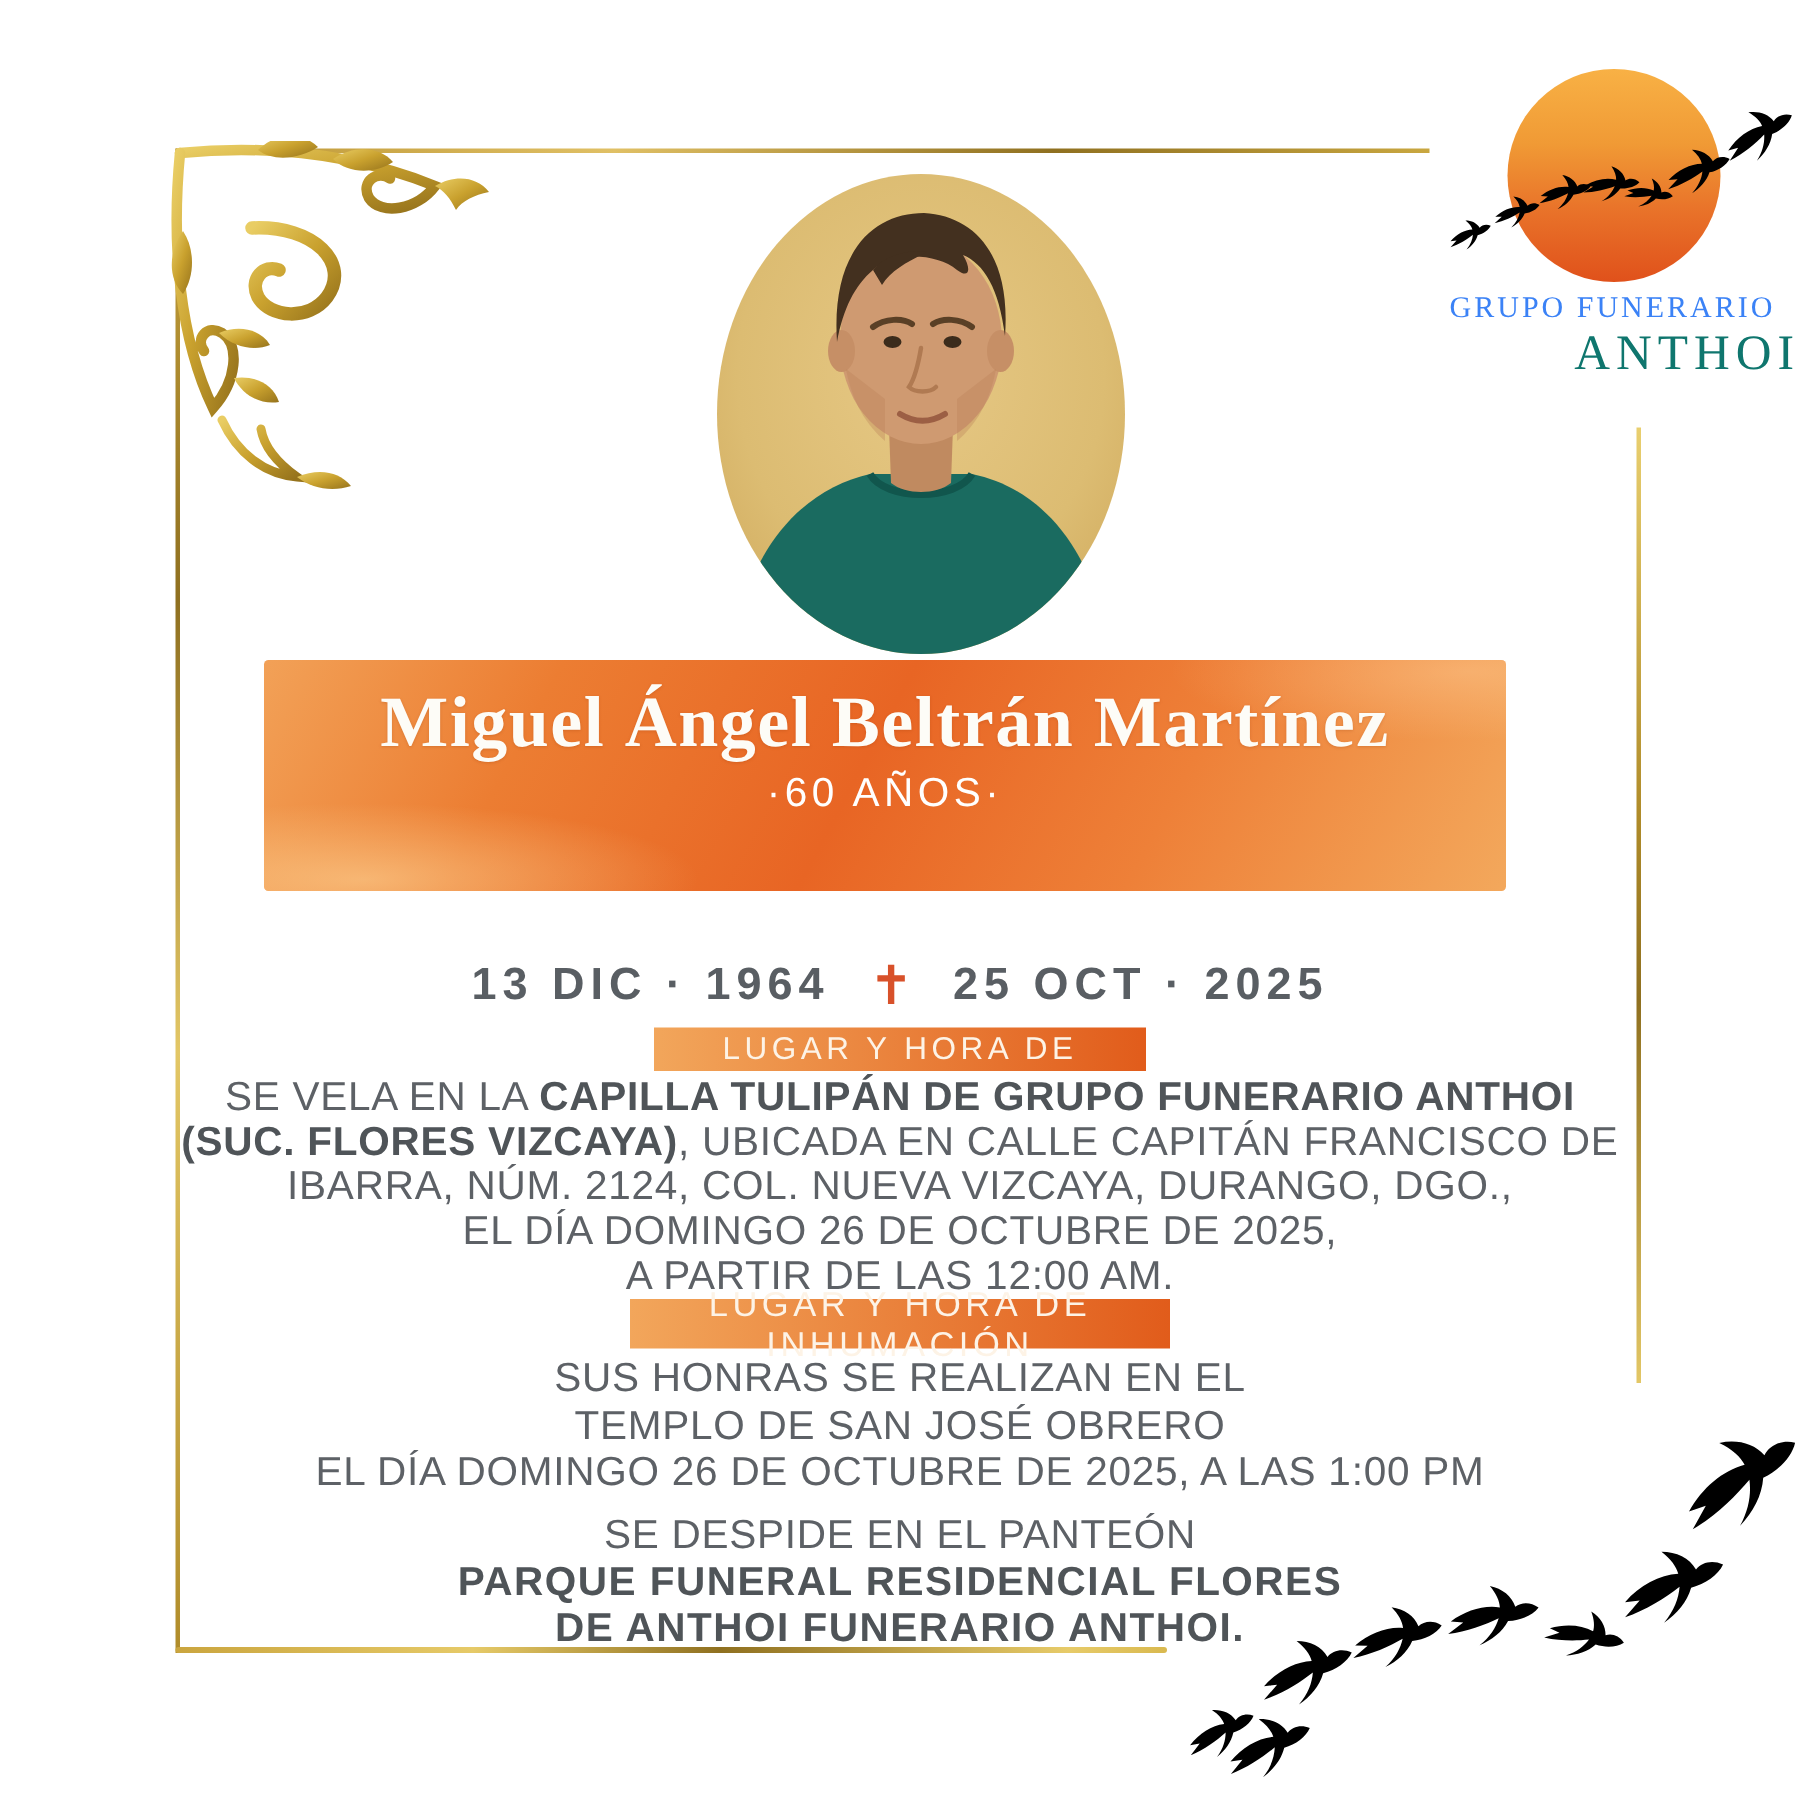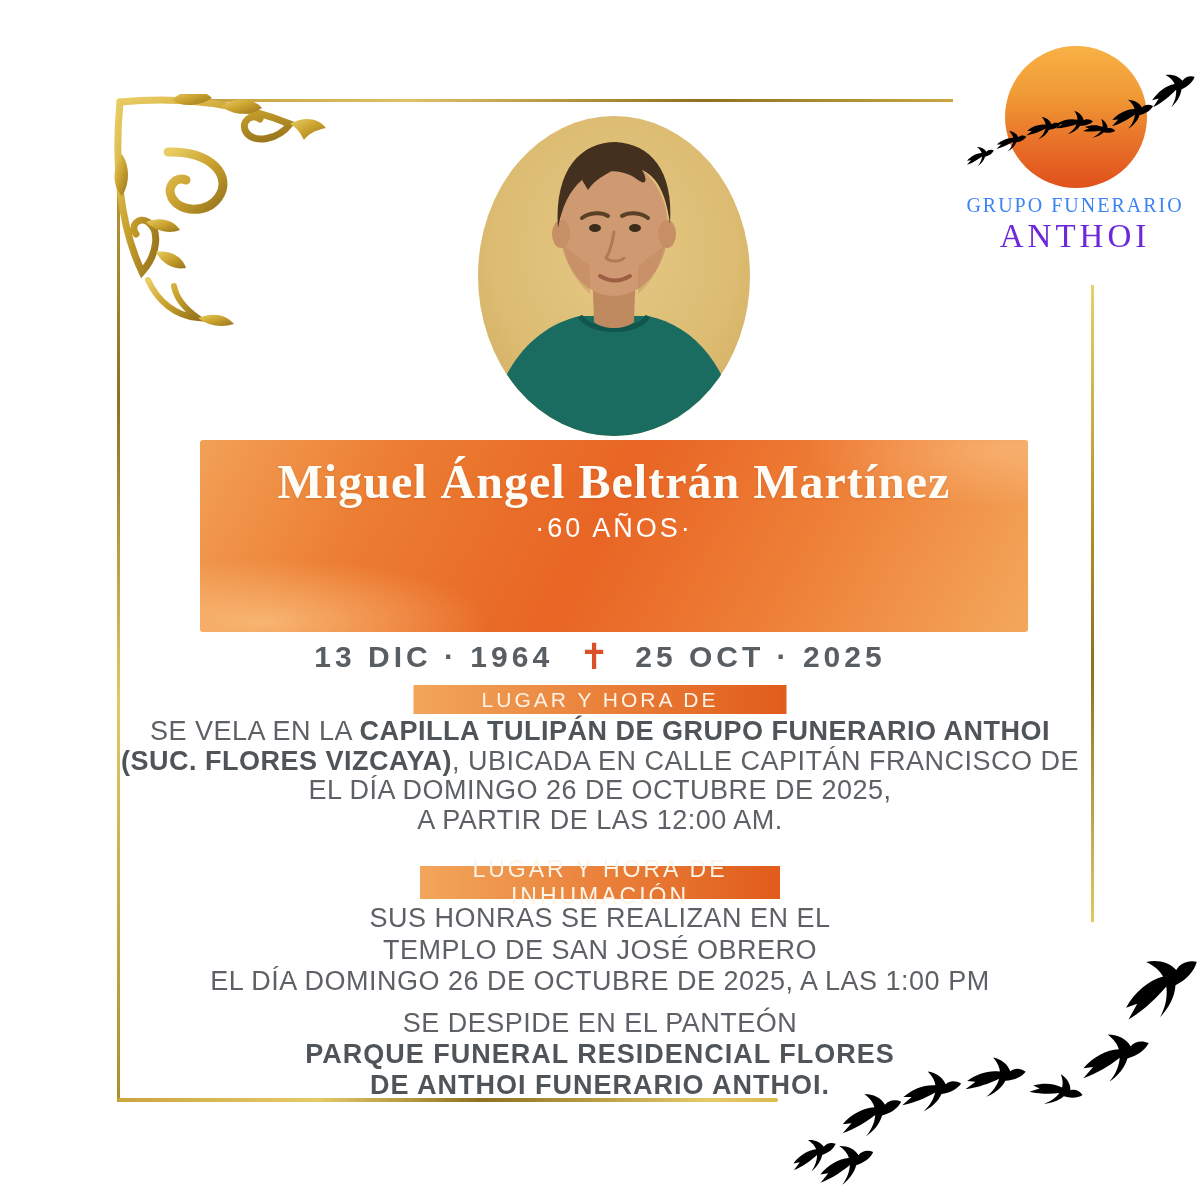--- a/index.html
+++ b/index.html
@@ -22,28 +22,28 @@
 
   
   .logo{position:absolute;left:950px;top:36px;width:250px;height:220px;}
   .logo-sun{position:absolute;left:55px;top:10px;width:142px;height:142px;border-radius:50%;
     background:linear-gradient(180deg,#f8b145 0%,#f09a35 35%,#e9742a 65%,#e0511b 100%);}
   .logo-birds{position:absolute;left:0;top:0;width:250px;height:160px;}
   .logo-bird{position:absolute;}
   .logo-bird svg{display:block;width:100%;height:100%;}
   .logo-text1{position:absolute;left:0;top:158px;width:250px;text-align:center;
     font-family:"Liberation Serif",serif;font-size:20px;letter-spacing:2px;color:#3b82f6;}
-  .logo-text2{position:absolute;left:0;top:182px;width:250px;text-align:center;
-    font-family:"Liberation Serif",serif;font-size:33px;letter-spacing:4px;color:#6d28d9;}
+  .logo-text2{position:absolute;left:0;top:182px;width:250px;text-align:right;
+    font-family:"Liberation Serif",serif;font-size:33px;letter-spacing:4px;color:#0f766e;}
 
   
   .portrait{position:absolute;left:478px;top:116px;width:272px;height:320px;}
 
   
-  .banner{position:absolute;left:200px;top:440px;width:828px;height:192px;border-radius:3px;
+  .banner{position:absolute;left:176px;top:440px;width:828px;height:154px;border-radius:3px;
     background:linear-gradient(118deg,#f2a157 0%,#ec7d32 22%,#e86524 48%,#ee8038 72%,#f3a85c 100%);
     overflow:hidden;}
   .banner::before{content:"";position:absolute;inset:0;
     background:radial-gradient(ellipse 45% 55% at 8% 95%,rgba(255,221,160,.55),rgba(255,221,160,0) 60%),
                radial-gradient(ellipse 40% 50% at 97% 5%,rgba(255,205,150,.45),rgba(255,205,150,0) 60%);}
   .banner-name{position:relative;margin-top:14px;text-align:center;color:#fdfcf7;
     font-family:"Liberation Serif",serif;font-size:48px;font-weight:bold;letter-spacing:1px;
     text-shadow:0 1px 2px rgba(150,60,10,.25);}
   .banner-age{position:relative;text-align:center;color:#ffffff;font-size:27px;
     letter-spacing:3px;margin-top:4px;font-weight:500;}
@@ -53,21 +53,21 @@
   
   .dates-row{position:absolute;left:0;top:640px;width:1200px;display:flex;
     justify-content:center;align-items:center;gap:26px;color:#595e63;font-weight:bold;
     font-size:30px;letter-spacing:4px;}
   .cross{color:#d8512a;font-size:36px;font-weight:normal;letter-spacing:0;line-height:30px;}
 
   
   .section-bar{position:absolute;left:50%;transform:translateX(-50%);
     background:linear-gradient(90deg,#f2a65b,#e15c1b);color:#fdf3e6;text-align:center;
     letter-spacing:3px;font-size:21px;display:flex;align-items:center;justify-content:center;}
-  .bar-wake{top:685px;width:373px;height:29px;}
+  .bar-wake{top:685px;width:328px;height:29px;}
   .bar-burial{top:866px;width:360px;height:33px;font-size:23px;}
 
   
   .para{position:absolute;left:100px;width:1000px;text-align:center;color:#5d6166;
     font-size:27px;line-height:1.09;letter-spacing:.5px;}
   .para b{color:#4f5458;}
   .para-wake{top:717px;line-height:1.10;}
   .para-burial{top:903px;line-height:1.17;}
   .para-farewell{top:1008px;line-height:1.15;}
   .para-farewell b{letter-spacing:1px;}
@@ -218,20 +218,21 @@
   <div class="dates-row">
     <span>13 DIC · 1964</span>
     <span class="cross">✝</span>
     <span>25 OCT · 2025</span>
   </div>
 
   <div class="section-bar bar-wake">LUGAR Y HORA DE</div>
   <div class="para para-wake">
     <div><span>SE VELA EN LA </span><b>CAPILLA TULIPÁN DE GRUPO FUNERARIO ANTHOI</b></div>
     <div><b>(SUC. FLORES VIZCAYA)</b><span>, UBICADA EN CALLE CAPITÁN FRANCISCO DE</span></div>
+    <div>IBARRA, NÚM. 2124, COL. NUEVA VIZCAYA, DURANGO, DGO.,</div>
     <div>EL DÍA DOMINGO 26 DE OCTUBRE DE 2025,</div>
     <div>A PARTIR DE LAS 12:00 AM.</div>
   </div>
 
   <div class="section-bar bar-burial">LUGAR Y HORA DE INHUMACIÓN</div>
   <div class="para para-burial">
     <div>SUS HONRAS SE REALIZAN EN EL</div>
     <div>TEMPLO DE SAN JOSÉ OBRERO</div>
     <div>EL DÍA DOMINGO 26 DE OCTUBRE DE 2025, A LAS 1:00 PM</div>
   </div>

